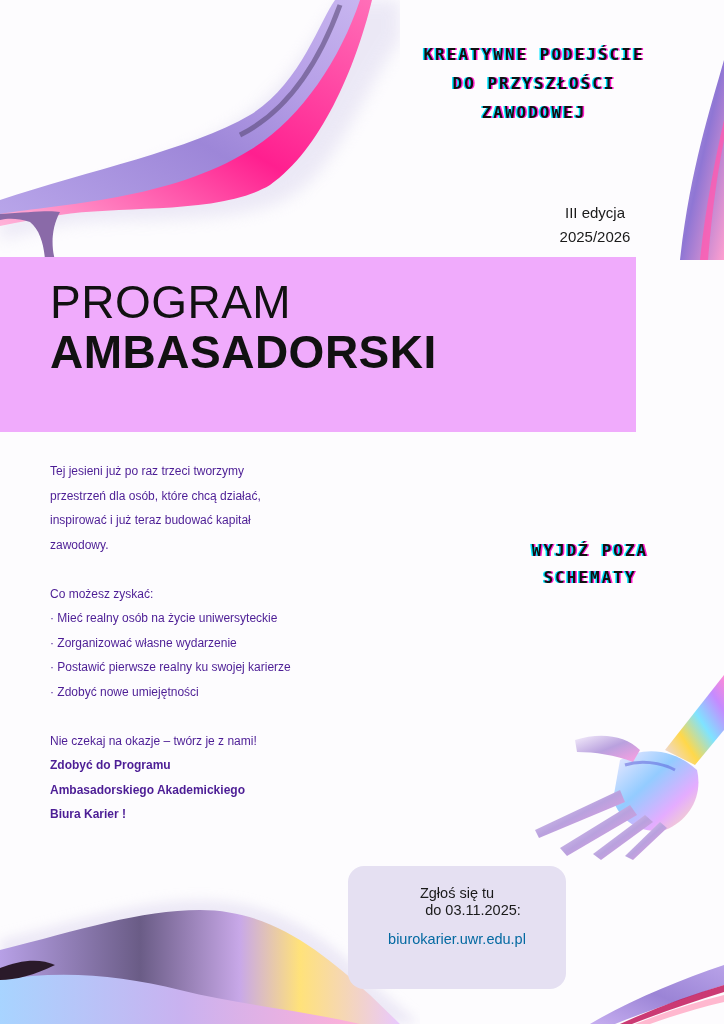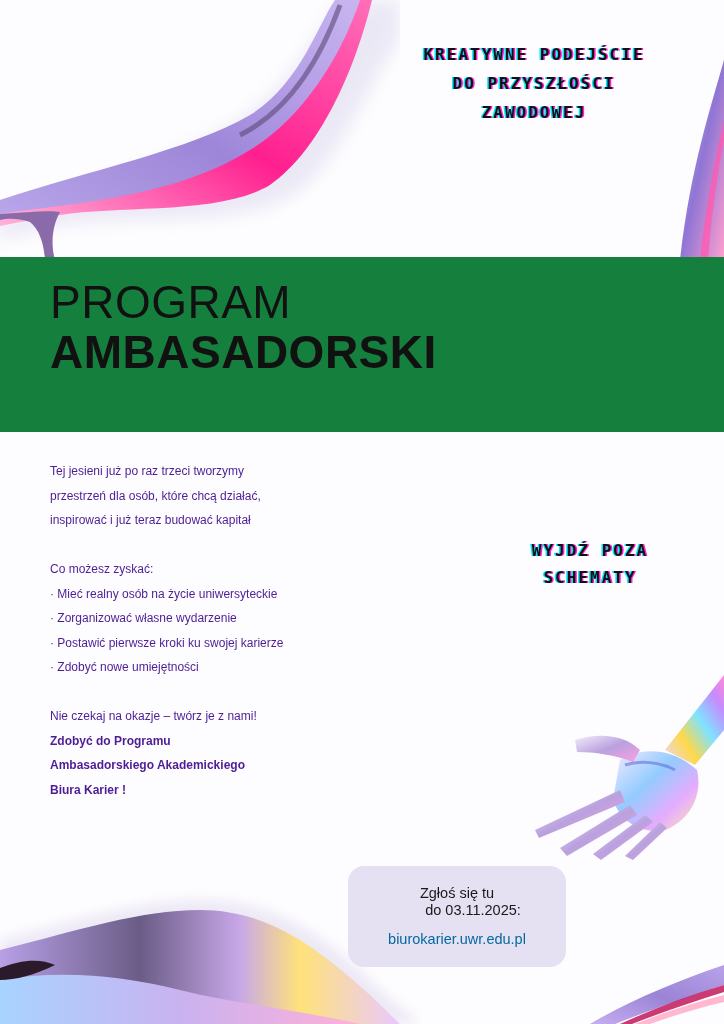--- a/index.html
+++ b/index.html
@@ -22,37 +22,37 @@
     text-shadow: -1.5px 0 #00e5ff, 1.5px 0 #ff1fd1;
     text-align: center;
   }
   .headline { position: absolute; left: 354px; top: 40px; width: 360px; font-size: 16px; line-height: 29px; }
   .headline span { display: block; }
 
   .edition { position: absolute; left: 530px; top: 201px; width: 130px; text-align: center; font-size: 15px; line-height: 24px; color: #1a1a1a; }
   .edition span { display: block; }
 
   .band {
-    position: absolute; left: 0; top: 257px; width: 724px; height: 175px;
-    background: #15803d;
+    position: absolute; left: 0; top: 257px; width: 636px; height: 175px;
+    background: #f0abfc;
   }
   .band-title1 { position: absolute; left: 50px; top: 20px; font-size: 46px; line-height: 50px; font-weight: normal; letter-spacing: 0.5px; }
   .band-title2 { position: absolute; left: 50px; top: 70px; font-size: 46px; line-height: 50px; font-weight: bold; letter-spacing: 0.5px; }
   .band-sub { position: absolute; left: 50px; top: 145px; font-size: 14px; line-height: 18px; }
 
   .body-text { position: absolute; left: 50px; top: 459px; width: 380px; font-size: 12px; line-height: 24.5px; color: #4c1d95; }
   .body-text .p { display: block; }
   .body-text .gap { height: 24.5px; }
   .body-text .bold { font-weight: bold; }
 
   .slogan { position: absolute; left: 490px; top: 537px; width: 200px; font-size: 16px; line-height: 27px; }
   .slogan span { display: block; }
 
   .cta-box {
-    position: absolute; left: 348px; top: 866px; width: 218px; height: 101px;
+    position: absolute; left: 348px; top: 866px; width: 218px; height: 123px;
     background: #e5e0f2; border-radius: 16px;
     text-align: center; font-size: 14.5px; color: #1a1a1a;
   }
   .cta-line1 { position: absolute; left: 0; right: 0; top: 19px; line-height: 17px; }
   .cta-line2 { position: absolute; left: 0; right: 0; top: 36px; line-height: 17px; margin-left: 32px; }
   .cta-link { position: absolute; left: 0; right: 0; top: 64px; line-height: 18px; color: #0369a1; text-decoration: none; }
 </style>
 </head>
 <body>
 
@@ -97,35 +97,40 @@
       <path d="M64 120 C55 160 45 210 40 260 L48 260 C52 210 58 170 64 140 Z" fill="#ff5ab0" opacity="0.8"></path>
     </svg>
   </div>
 
   <div class="glitch headline">
     <span>Kreatywne podejście</span>
     <span>do przyszłości</span>
     <span>zawodowej</span>
   </div>
 
+  <div class="edition">
+    <span>III edycja</span>
+    <span>2025/2026</span>
+  </div>
 
   <div class="band">
     <div class="band-title1">PROGRAM</div>
     <div class="band-title2">AMBASADORSKI</div>
   </div>
 
   <div class="body-text">
     <span class="p">Tej jesieni już po raz trzeci tworzymy</span>
     <span class="p">przestrzeń dla osób, które chcą działać,</span>
     <span class="p">inspirować i już teraz budować kapitał</span>
+    <span class="p">zawodowy.</span>
     <div class="gap"></div>
     <span class="p">Co możesz zyskać:</span>
     <span class="p">· Mieć realny osób na życie uniwersyteckie</span>
     <span class="p">· Zorganizować własne wydarzenie</span>
-    <span class="p">· Postawić pierwsze kroki ku swojej karierze</span>
+    <span class="p">· Postawić pierwsze realny ku swojej karierze</span>
     <span class="p">· Zdobyć nowe umiejętności</span>
     <div class="gap"></div>
     <span class="p">Nie czekaj na okazje – twórz je z nami!</span>
     <span class="p bold">Zdobyć do Programu</span>
     <span class="p bold">Ambasadorskiego Akademickiego</span>
     <span class="p bold">Biura Karier !</span>
   </div>
 
   <div class="glitch slogan">
     <span>Wyjdź poza</span>

